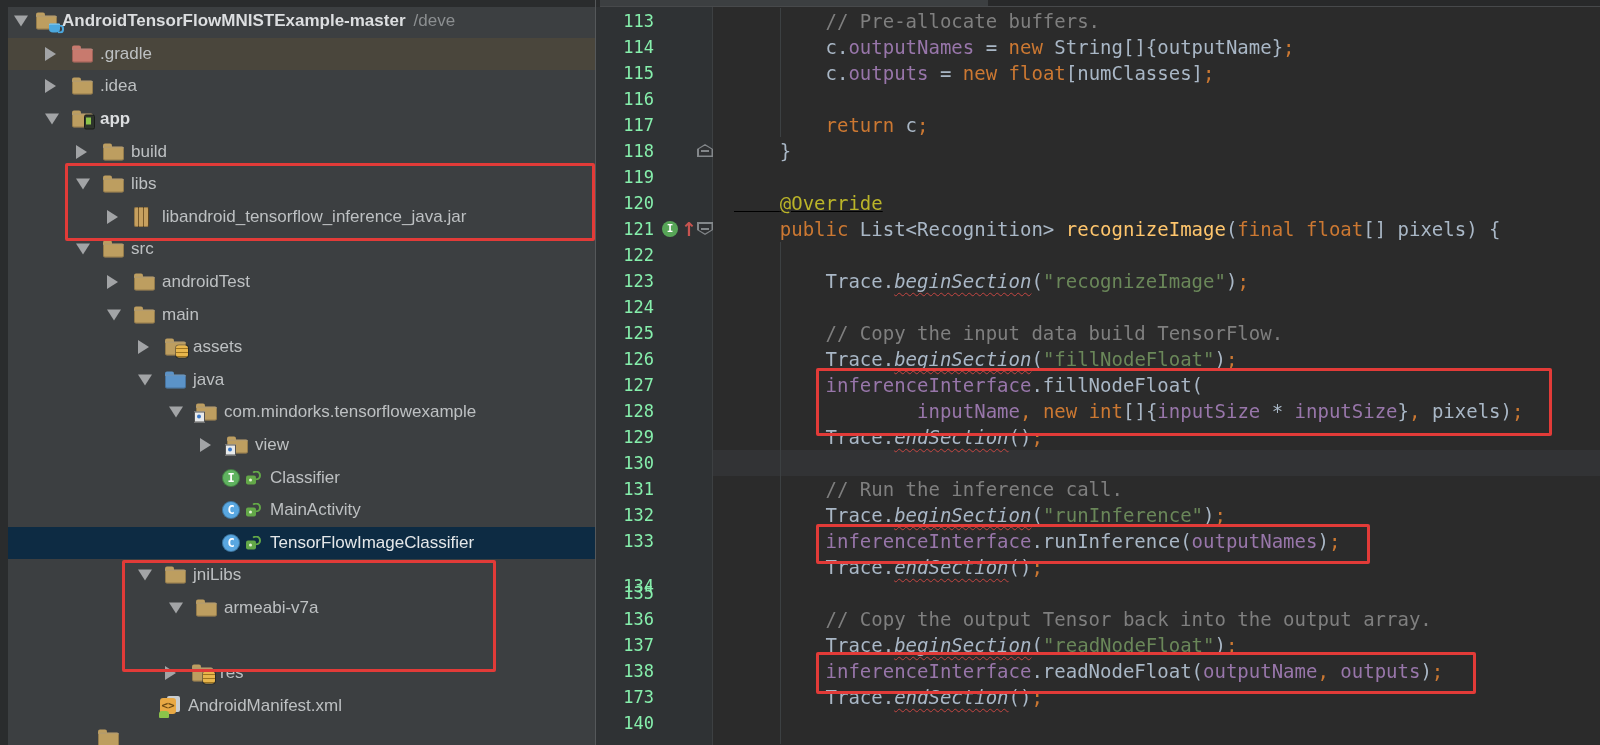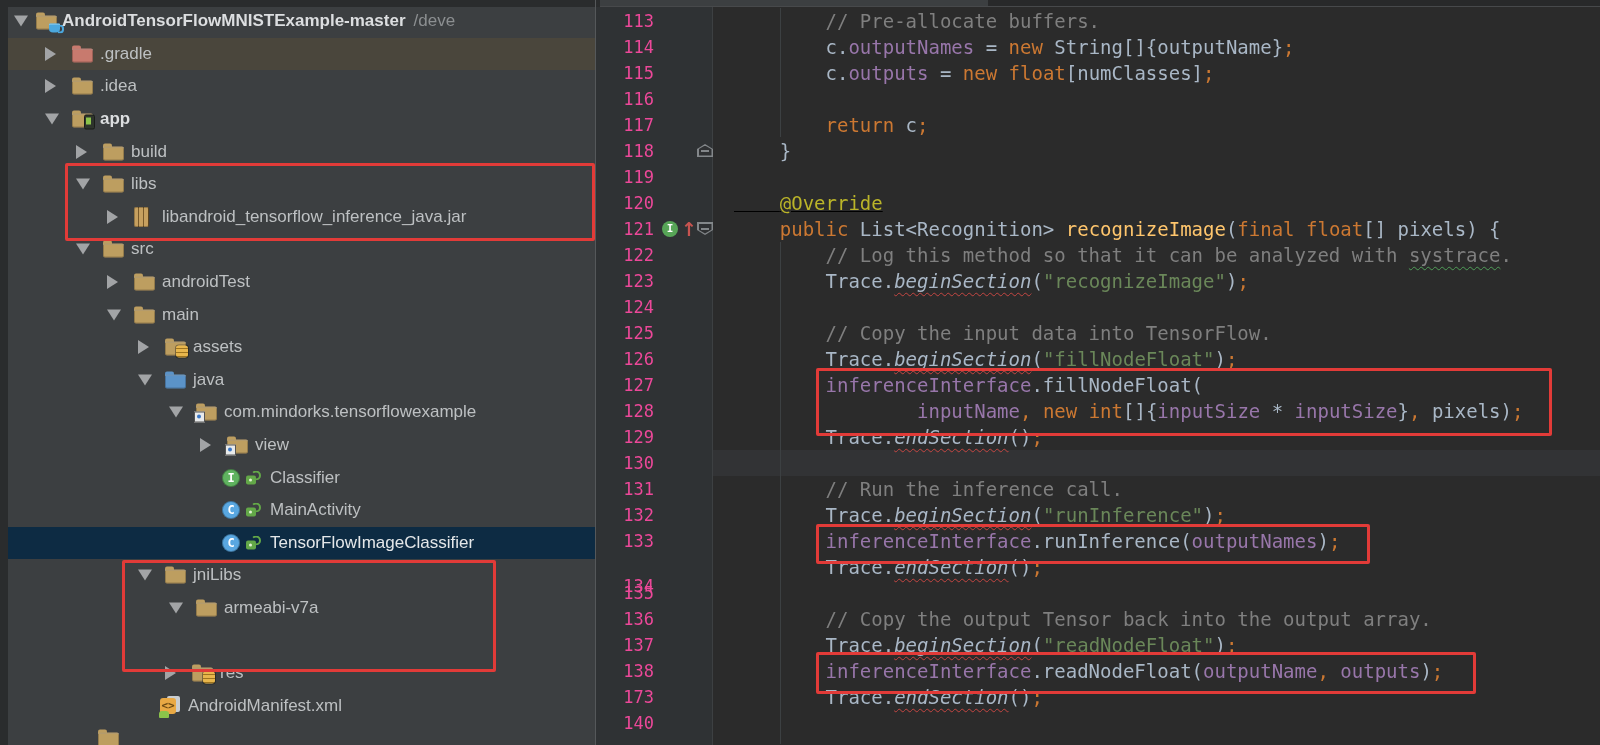--- a/index.html
+++ b/index.html
@@ -63,21 +63,21 @@
       color:#6B4A14;font-weight:bold;font-size:11px;text-align:center;line-height:16px;font-family:"DejaVu Sans Mono",monospace;}
   .mani .m-robot{position:absolute;left:-1px;bottom:-2px;width:10px;height:7px;background:#8BC34A;border-radius:3px 3px 1px 1px;}
 
   
   #editor{position:absolute;left:596px;top:7px;width:1004px;height:738px;background:#2B2B2B;}
   #gutter-bg{position:absolute;left:0;top:0;width:116px;height:738px;background:#2F3234;}
   #fold-line{position:absolute;left:116px;top:0;width:1px;height:738px;background:#3D4042;}
   .indent-guide{position:absolute;width:1px;background:#3C4042;}
   .caret-line{position:absolute;left:117px;width:887px;height:26px;background:#323335;}
   .ln{position:absolute;left:4px;width:54px;height:26px;line-height:26px;text-align:right;
-      color:#ec4899;font-family:"DejaVu Sans Mono",monospace;font-size:17px;}
+      color:#86efac;font-family:"DejaVu Sans Mono",monospace;font-size:17px;}
   .cl{position:absolute;left:138px;height:26px;line-height:26px;white-space:pre;
       font-family:"DejaVu Sans Mono",monospace;font-size:19px;}
   .cl span{white-space:pre;}
   .tk-p{color:#A9B7C6;} .tk-k{color:#CC7832;} .tk-cm{color:#7F7F7F;} .tk-f{color:#9876AA;}
   .tk-s{color:#6A8759;} .tk-m{color:#FFC66D;} .tk-an{color:#BBB529;}
   .tk-mi{color:#A9B7C6;font-style:italic;text-decoration:underline wavy #C34642 1px;text-underline-offset:4px;}
   .tk-cmg{color:#7F7F7F;text-decoration:underline wavy #4F9E58 1px;text-underline-offset:4px;}
 
   
   .impl-circle{position:absolute;left:66px;width:16px;height:16px;border-radius:50%;background:#57A557;
@@ -347,27 +347,26 @@
       <div class="cl" style="top: 105px;"><span class="tk-p">        </span><span class="tk-k">return</span><span class="tk-p"> c</span><span class="tk-k">;</span></div>
       <div class="ln" style="top: 131px;">118</div>
       <div class="cl" style="top: 131px;"><span class="tk-p">    }</span></div>
       <div class="ln" style="top: 157px;">119</div>
       <div class="cl" style="top: 157px;"></div>
       <div class="ln" style="top: 183px;">120</div>
       <div class="cl" style="top: 183px; text-decoration: underline;"><span class="tk-p">    </span><span class="tk-an">@Override</span></div>
       <div class="ln" style="top: 209px;">121</div>
       <div class="cl" style="top: 209px;"><span class="tk-p">    </span><span class="tk-k">public</span><span class="tk-p"> List&lt;Recognition&gt; </span><span class="tk-m">recognizeImage</span><span class="tk-p">(</span><span class="tk-k">final</span><span class="tk-p"> </span><span class="tk-k">float</span><span class="tk-p">[] pixels) {</span></div>
       <div class="ln" style="top: 235px;">122</div>
-      <div class="cl" style="top: 235px;"><span class="tk-cm">        // Log this method so that it can be analyzed with </span><span class="tk-cmg">systrace</span><span class="tk-cm">.</span></div>
       <div class="ln" style="top: 261px;">123</div>
       <div class="cl" style="top: 261px;"><span class="tk-p">        Trace.</span><span class="tk-mi">beginSection</span><span class="tk-p">(</span><span class="tk-s">"recognizeImage"</span><span class="tk-p">)</span><span class="tk-k">;</span></div>
       <div class="ln" style="top: 287px;">124</div>
       <div class="cl" style="top: 287px;"></div>
       <div class="ln" style="top: 313px;">125</div>
-      <div class="cl" style="top: 313px;"><span class="tk-cm">        // Copy the input data into TensorFlow.</span></div>
+      <div class="cl" style="top: 313px;"><span class="tk-cm">        // Copy the input data build TensorFlow.</span></div>
       <div class="ln" style="top: 339px;">126</div>
       <div class="cl" style="top: 339px;"><span class="tk-p">        Trace.</span><span class="tk-mi">beginSection</span><span class="tk-p">(</span><span class="tk-s">"fillNodeFloat"</span><span class="tk-p">)</span><span class="tk-k">;</span></div>
       <div class="ln" style="top: 365px;">127</div>
       <div class="cl" style="top: 365px;"><span class="tk-p">        </span><span class="tk-f">inferenceInterface</span><span class="tk-p">.fillNodeFloat(</span></div>
       <div class="ln" style="top: 391px;">128</div>
       <div class="cl" style="top: 391px;"><span class="tk-p">                </span><span class="tk-f">inputName</span><span class="tk-k">,</span><span class="tk-p"> </span><span class="tk-k">new</span><span class="tk-p"> </span><span class="tk-k">int</span><span class="tk-p">[]{</span><span class="tk-f">inputSize</span><span class="tk-p"> * </span><span class="tk-f">inputSize</span><span class="tk-p">}</span><span class="tk-k">,</span><span class="tk-p"> pixels)</span><span class="tk-k">;</span></div>
       <div class="ln" style="top: 417px;">129</div>
       <div class="cl" style="top: 417px;"><span class="tk-p">        Trace.</span><span class="tk-mi">endSection</span><span class="tk-p">()</span><span class="tk-k">;</span></div>
       <div class="ln" style="top: 443px;">130</div>
       <div class="cl" style="top: 443px;"></div>

